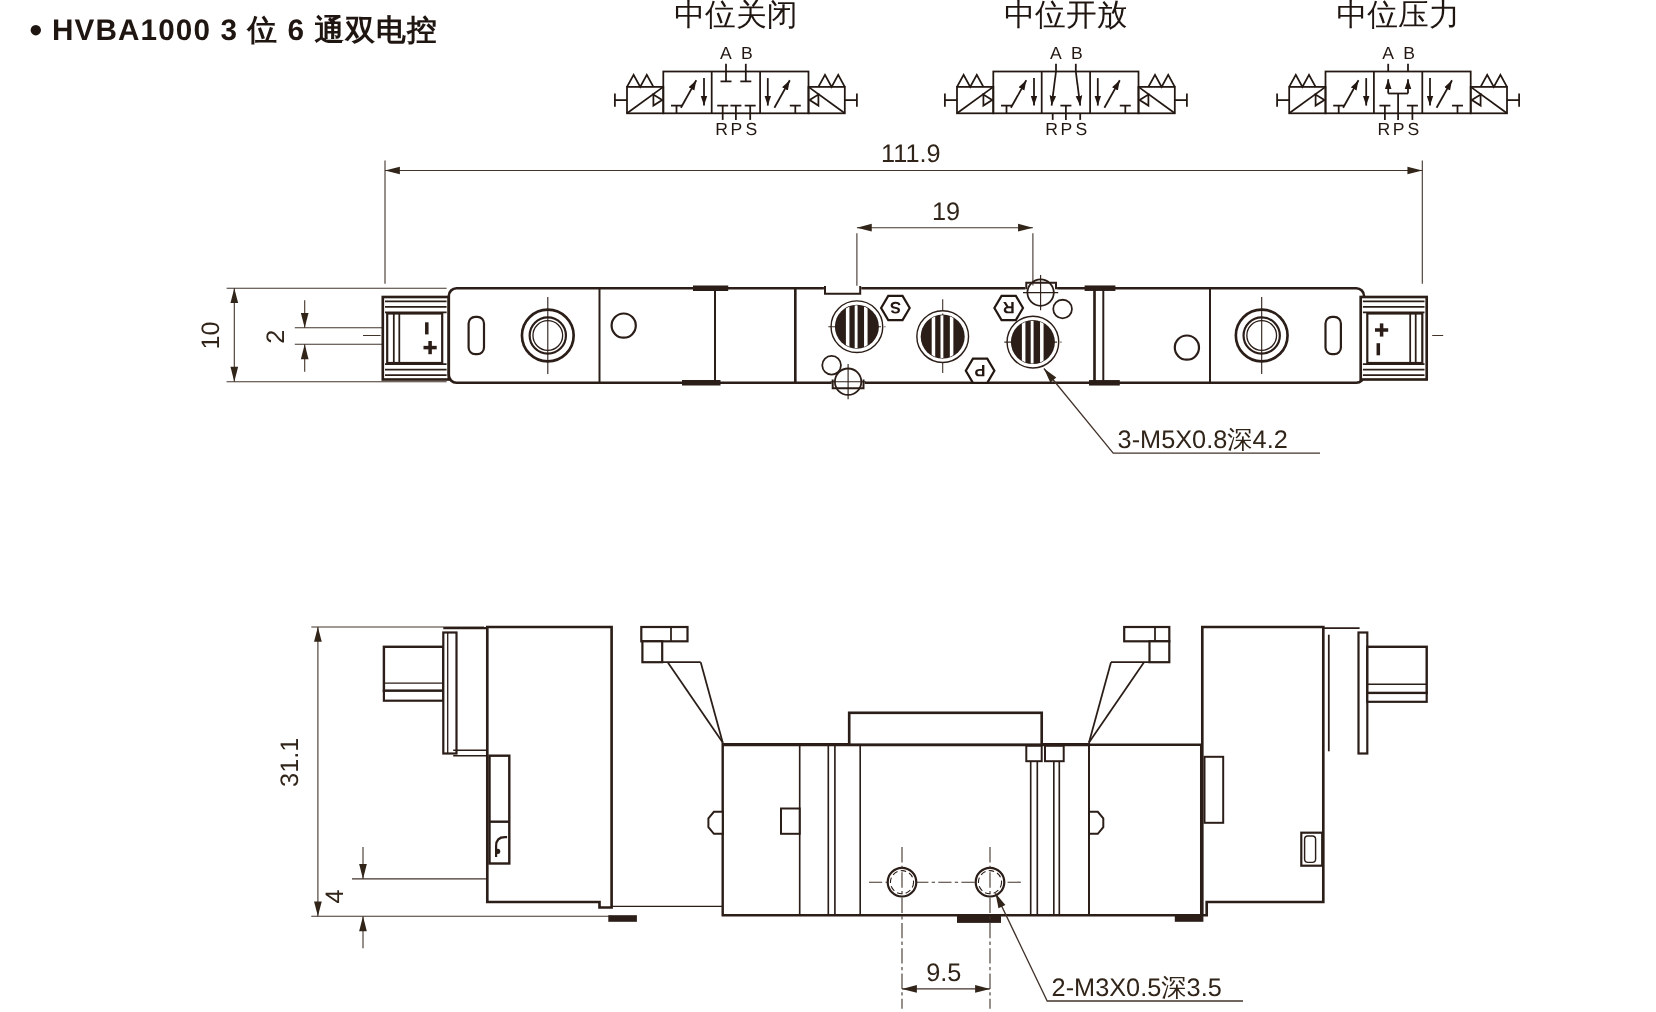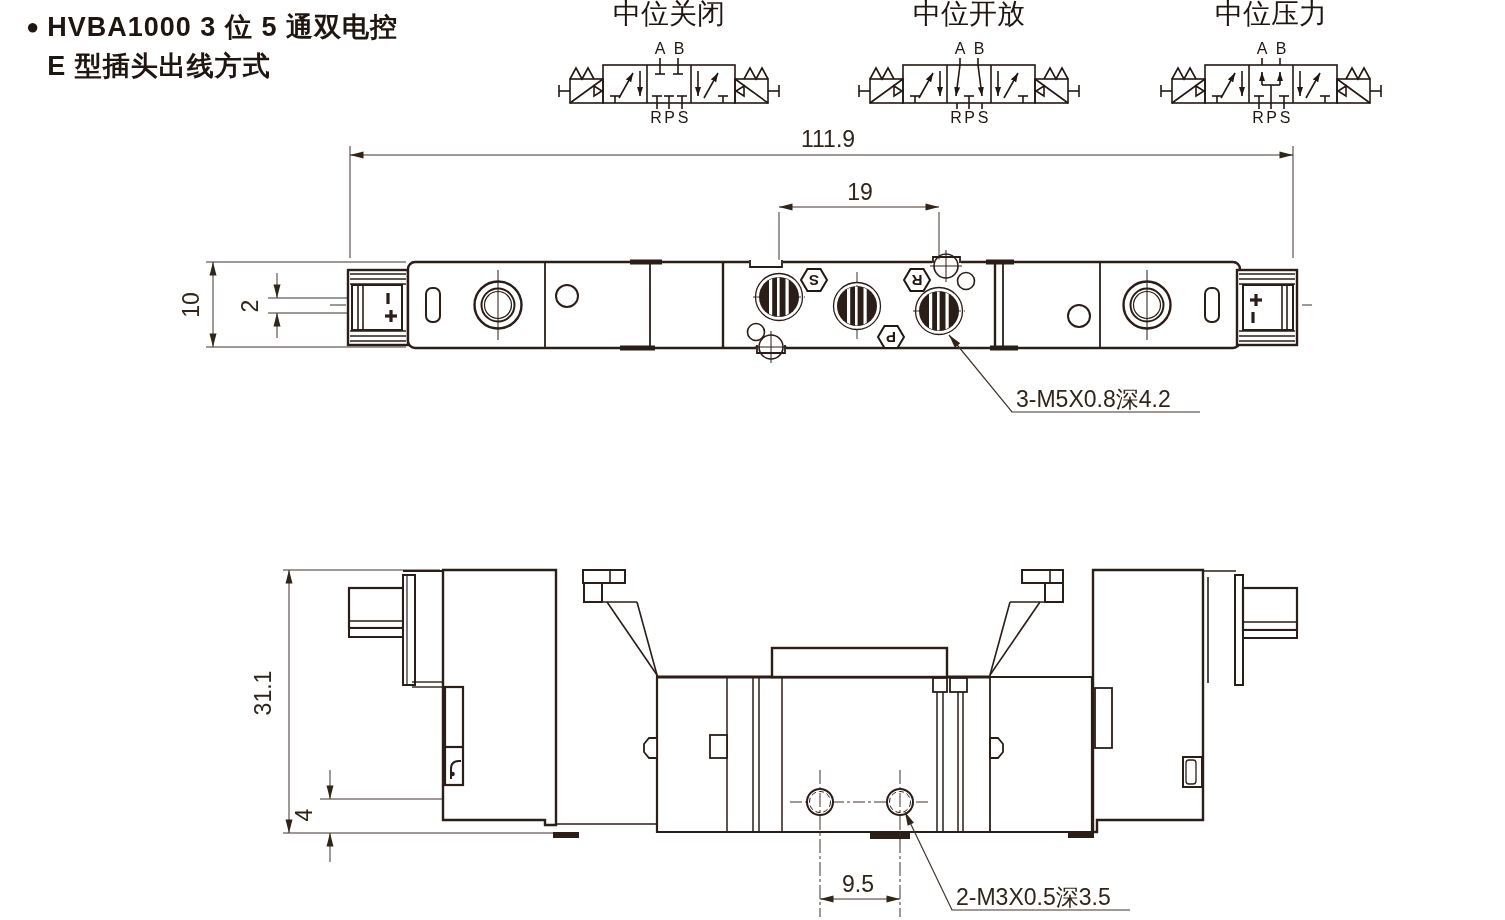--- a/index.html
+++ b/index.html
@@ -16,22 +16,21 @@
   .hexletter{font-size:15px;font-weight:bold;fill:#231712;}
 </style>
 </head>
 <body>
 
 <div class="canvas">
 
   <div class="hdr">
     <span class="bullet">●</span>
     <span class="lines">
-      <span>HVBA1000 3 位 5 通双电控</span><br>
-      <span>E 型插头出线方式</span>
+      <span>HVBA1000 3 位 6 通双电控</span><br>
     </span>
   </div>
 
   <svg width="1505" height="920" viewBox="0 0 1505 920">
     <defs>
       <marker id="arr" markerWidth="15" markerHeight="9" refX="14" refY="4.5" orient="auto-start-reverse" markerUnits="userSpaceOnUse">
         <path d="M0.5,1 L14,4.5 L0.5,8 Z" fill="#312419"></path>
       </marker>
       <marker id="arrs" markerWidth="10" markerHeight="7" refX="9" refY="3.5" orient="auto" markerUnits="userSpaceOnUse">
         <path d="M0,0.5 L9,3.5 L0,6.5 Z" fill="#231712"></path>

